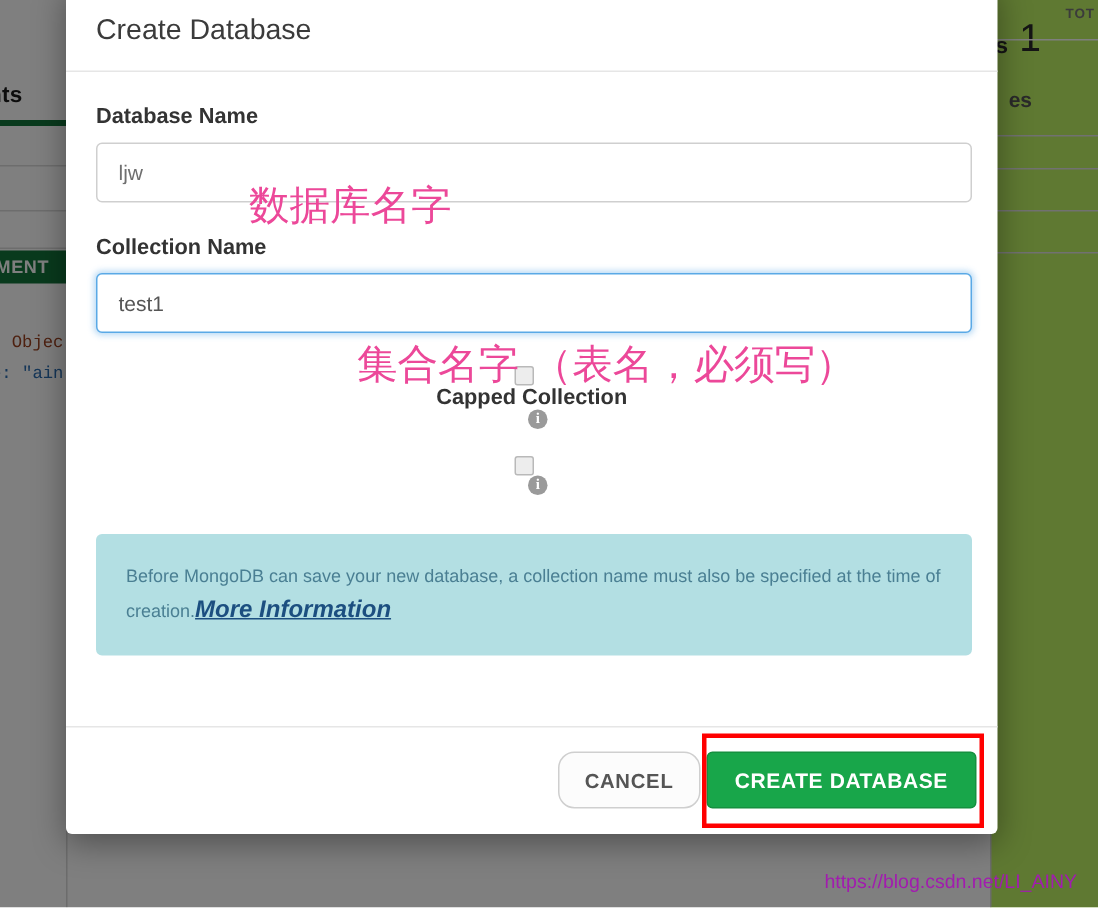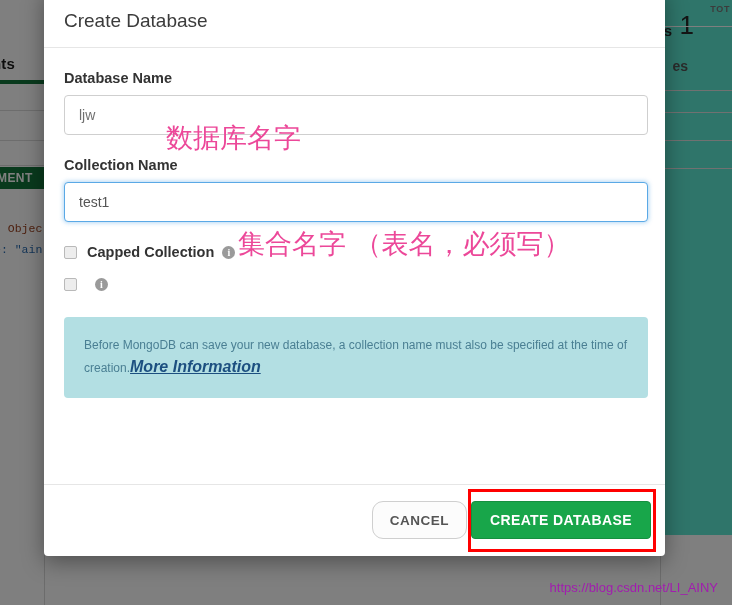--- a/index.html
+++ b/index.html
@@ -82,22 +82,22 @@
     font-size: 11.5px;
     white-space: nowrap;
   }
   .bg-code .k { color: #9c4221; }
   .bg-code .s { color: #2b6cb0; }
 
   .bg-right-col {
     position: absolute;
     right: 0; top: 0;
     width: 72px;
-    height: 535px;
-    background: #5eead4;
+    height: 605px;
+    background: #bef264;
   }
   .bg-tot {
     position: absolute;
     right: 2px;
     top: 4px;
     font-size: 9px;
     font-weight: bold;
     color: #777777;
     letter-spacing: 0.6px;
   }
@@ -203,20 +203,21 @@
   .text-input.focused {
     border: 1px solid #5aa9e6;
     box-shadow: 0 0 4px 1px rgba(90,169,230,0.45);
     color: #555555;
   }
 
   .checkbox-row {
     display: flex;
     align-items: center;
     margin-top: 18px;
+    flex-direction: column;
   }
   .checkbox-row.first { margin-top: 22px; }
   .cb {
     width: 13px;
     height: 13px;
     box-sizing: border-box;
     border: 1px solid #b9b9b9;
     background: #ededed;
     border-radius: 2px;
     margin-right: 10px;

